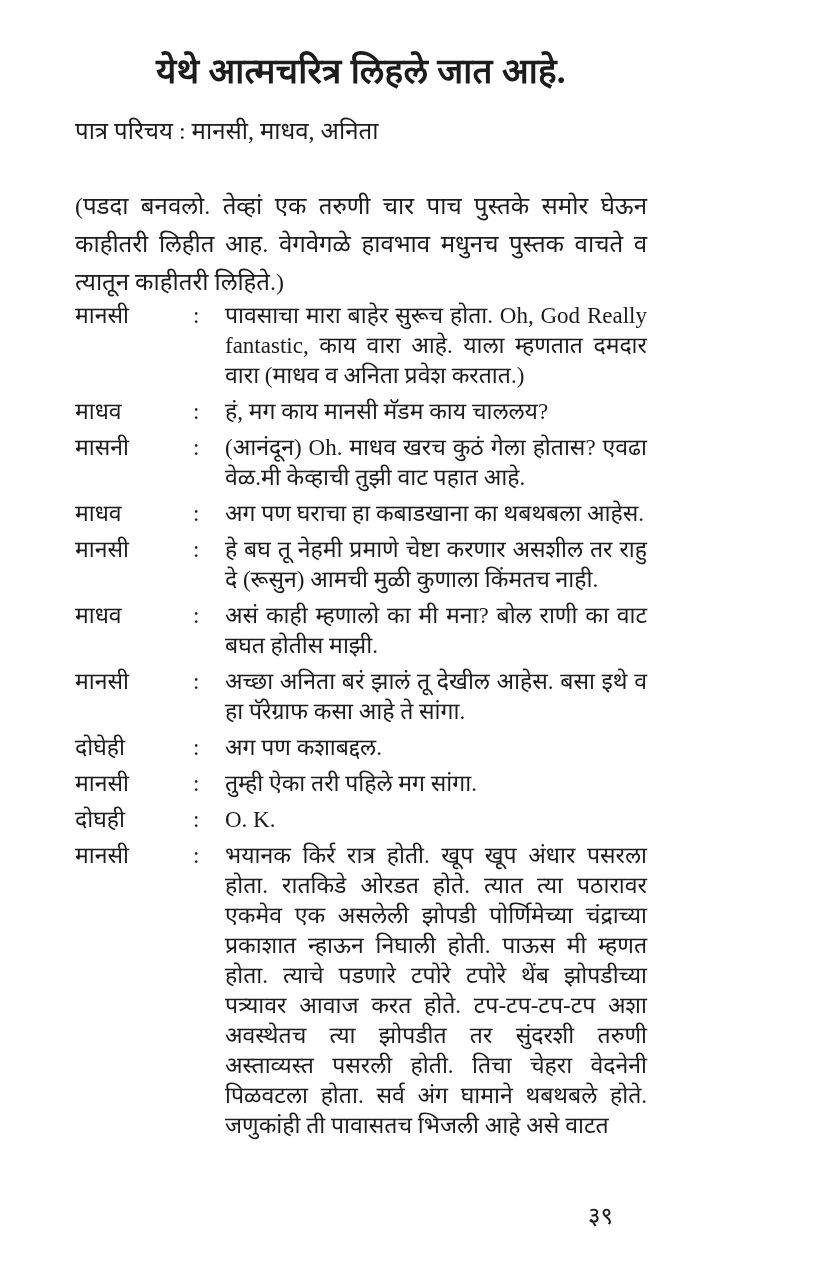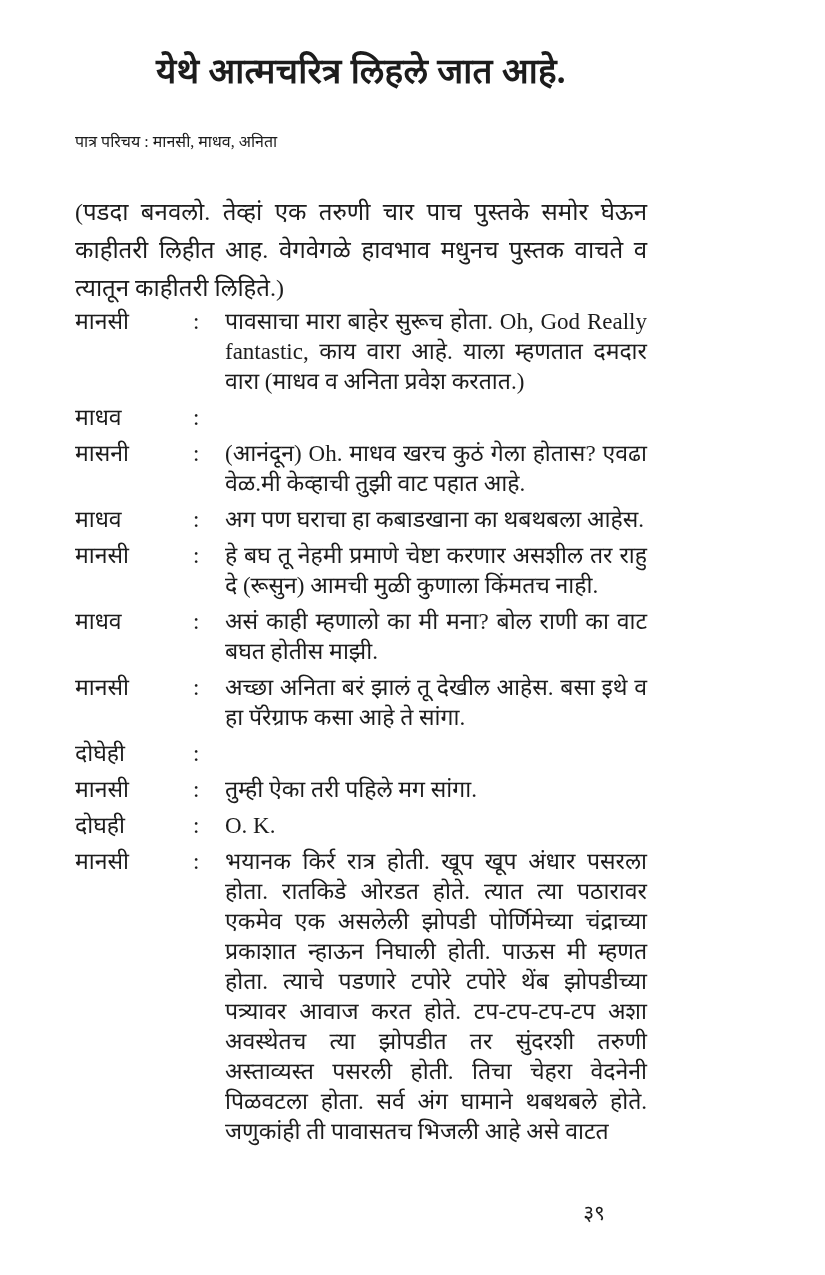--- a/index.html
+++ b/index.html
@@ -19,22 +19,22 @@
   }
   .title {
     margin: 0;
     font-size: 35px;
     font-weight: 600;
     text-align: center;
     line-height: 1.25;
     letter-spacing: 0.3px;
   }
   .cast {
-    margin-top: 38px;
-    font-size: 16px;
+    margin-top: 22px;
+    font-size: 24px;
     line-height: 1.3;
   }
   .stage {
     margin-top: 40px;
     font-size: 24px;
     line-height: 38px;
     text-align: justify;
   }
   .dialogues { }
   .drow {
@@ -43,22 +43,22 @@
     margin-bottom: 6px;
     font-size: 23px;
     line-height: 30px;
   }
   .speaker { white-space: nowrap; }
   .colon { text-align: left; }
   .dtext { text-align: justify; }
   .pageno {
     position: absolute;
     top: 1198px;
-    right: 112px;
-    font-size: 21px;
+    right: 104px;
+    font-size: 24px;
   }
 </style>
 </head>
 <body>
 
 <div class="page">
 
   <h1 class="title">येथे आत्मचरित्र लिहले जात आहे.</h1>
 
   <div class="cast">पात्र परिचय : मानसी, माधव, अनिता</div>
@@ -69,20 +69,21 @@
 
       <div class="drow">
         <div class="speaker">मानसी</div>
         <div class="colon">:</div>
         <div class="dtext">पावसाचा मारा बाहेर सुरूच होता. Oh, God Really fantastic, काय वारा आहे. याला म्हणतात दमदार वारा (माधव व अनिता प्रवेश करतात.)</div>
       </div>
 
       <div class="drow">
         <div class="speaker">माधव</div>
         <div class="colon">:</div>
+        <div class="dtext">हं, मग काय मानसी मॅडम काय चाललय?</div>
       </div>
 
       <div class="drow">
         <div class="speaker">मासनी</div>
         <div class="colon">:</div>
         <div class="dtext">(आनंदून) Oh. माधव खरच कुठं गेला होतास? एवढा वेळ.मी केव्हाची तुझी वाट पहात आहे.</div>
       </div>
 
       <div class="drow">
         <div class="speaker">माधव</div>
@@ -104,20 +105,21 @@
 
       <div class="drow">
         <div class="speaker">मानसी</div>
         <div class="colon">:</div>
         <div class="dtext">अच्छा अनिता बरं झालं तू देखील आहेस. बसा इथे व हा पॅरेग्राफ कसा आहे ते सांगा.</div>
       </div>
 
       <div class="drow">
         <div class="speaker">दोघेही</div>
         <div class="colon">:</div>
+        <div class="dtext">अग पण कशाबद्दल.</div>
       </div>
 
       <div class="drow">
         <div class="speaker">मानसी</div>
         <div class="colon">:</div>
         <div class="dtext">तुम्ही ऐका तरी पहिले मग सांगा.</div>
       </div>
 
       <div class="drow">
         <div class="speaker">दोघही</div>

